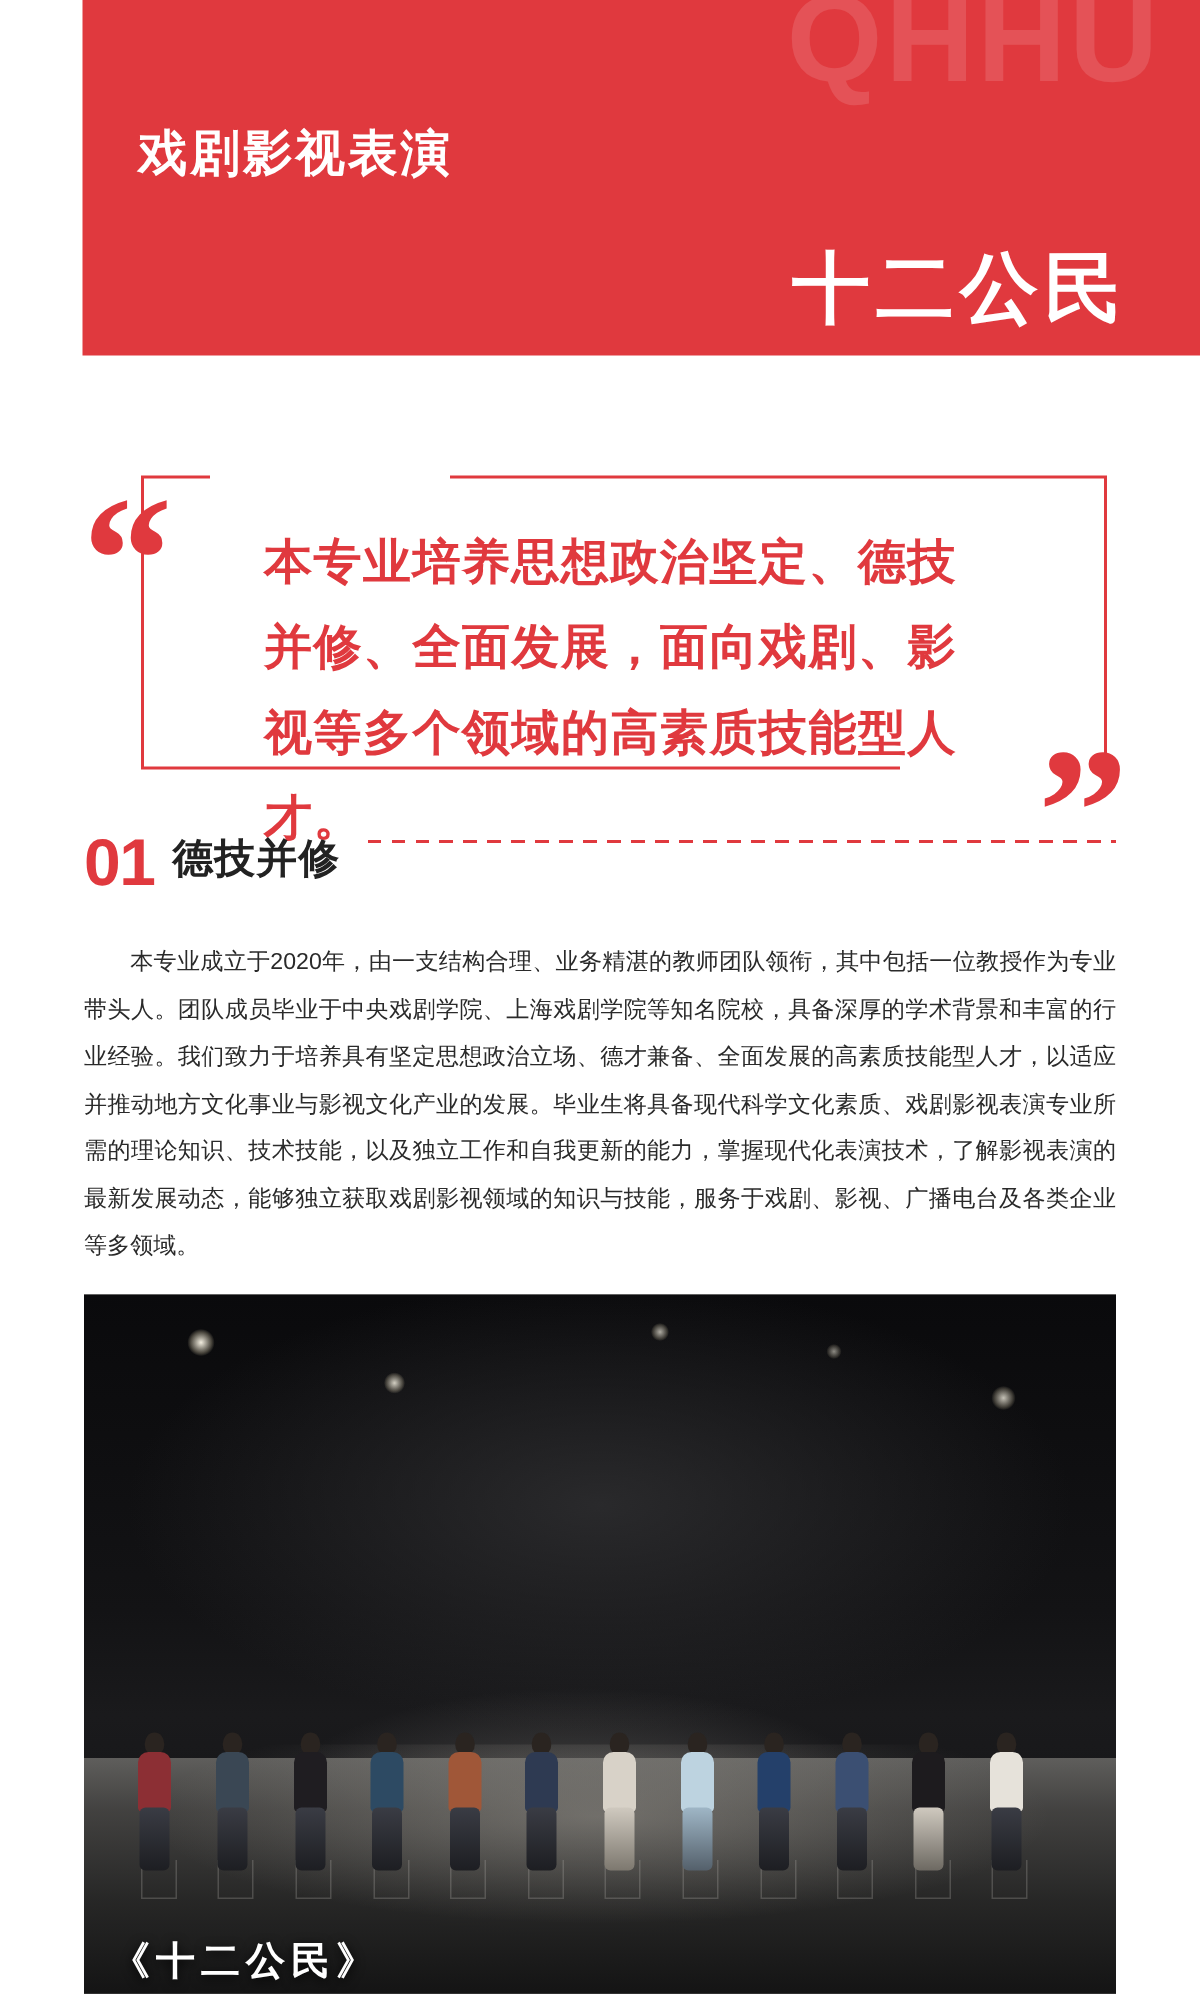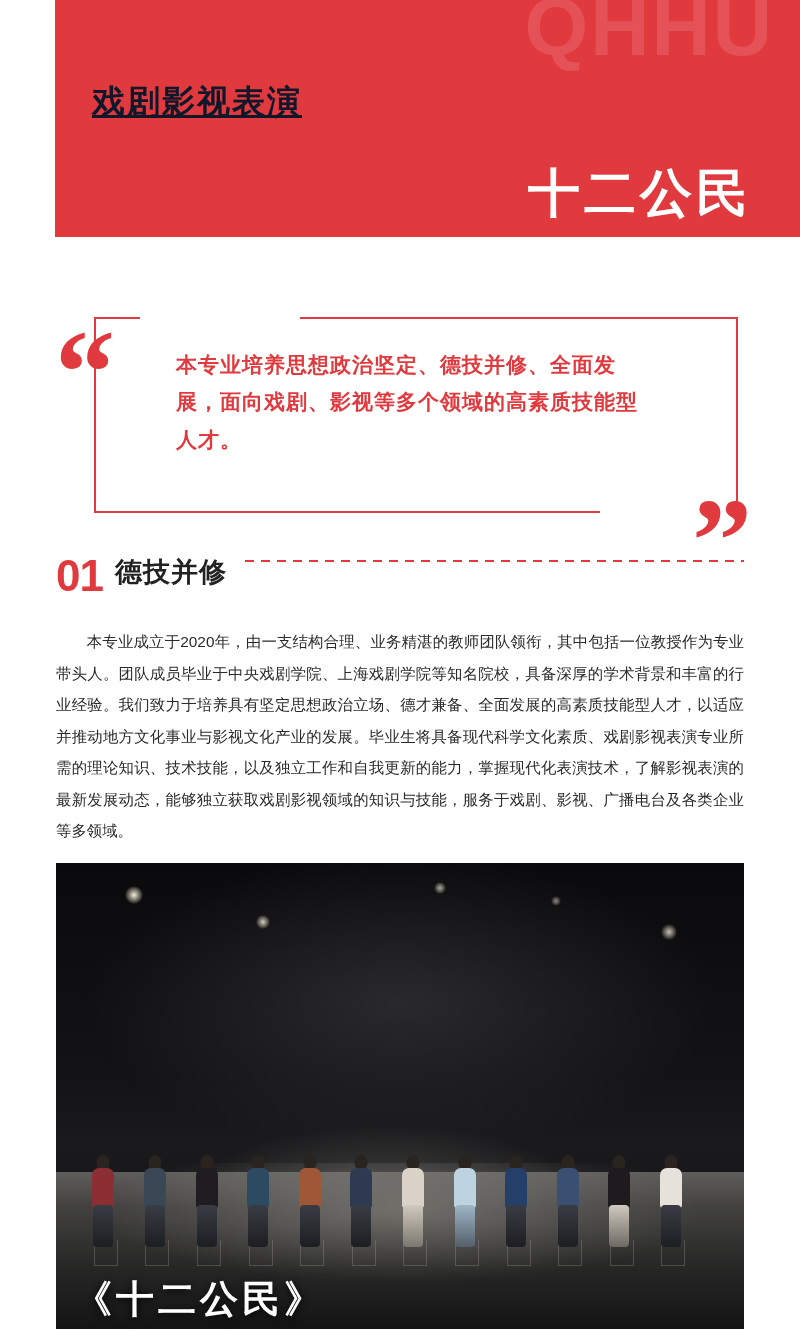--- a/index.html
+++ b/index.html
@@ -54,23 +54,22 @@
     color: #f3c3c4;
     font-family: "Liberation Sans", sans-serif;
   }
   .banner-title {
     position: absolute;
     left: 37px;
     top: 80px;
     font-size: 33px;
     font-weight: bold;
     letter-spacing: 2px;
-    color: #0f172a;
-    font-family: "Liberation Sans", sans-serif;
-    text-decoration: underline;
+    color: #ffffff;
+    font-family: "Liberation Sans", sans-serif;
   }
   .banner-badge {
     position: absolute;
     right: 48px;
     bottom: 18px;
     font-size: 52px;
     font-weight: bold;
     letter-spacing: 4px;
     color: #ffffff;
     font-family: "Liberation Sans", sans-serif;
@@ -124,21 +123,21 @@
   .quote-mark-close {
     right: 48px;
     top: 182px;
     font-size: 120px;
   }
   .quote-text {
     position: absolute;
     left: 176px;
     top: 47px;
     width: 482px;
-    font-size: 21px;
+    font-size: 32px;
     font-weight: bold;
     line-height: 1.78;
     letter-spacing: 1px;
     color: #e0393e;
     font-family: "Liberation Sans", sans-serif;
   }
 
   
   .section-head {
     position: relative;
@@ -273,21 +272,21 @@
     width: 24px;
     height: 26px;
     border: 1px solid rgba(180,178,172,0.45);
     border-top: none;
     opacity: .6;
   }
   .film-title {
     position: absolute;
     left: 18px;
     bottom: 6px;
-    font-size: 38px;
+    font-size: 26px;
     font-weight: bold;
     letter-spacing: 4px;
     color: #ffffff;
     font-family: "Liberation Serif", serif;
     text-shadow: 0 2px 8px rgba(0,0,0,0.9);
   }
 </style>
 </head>
 <body>
 

